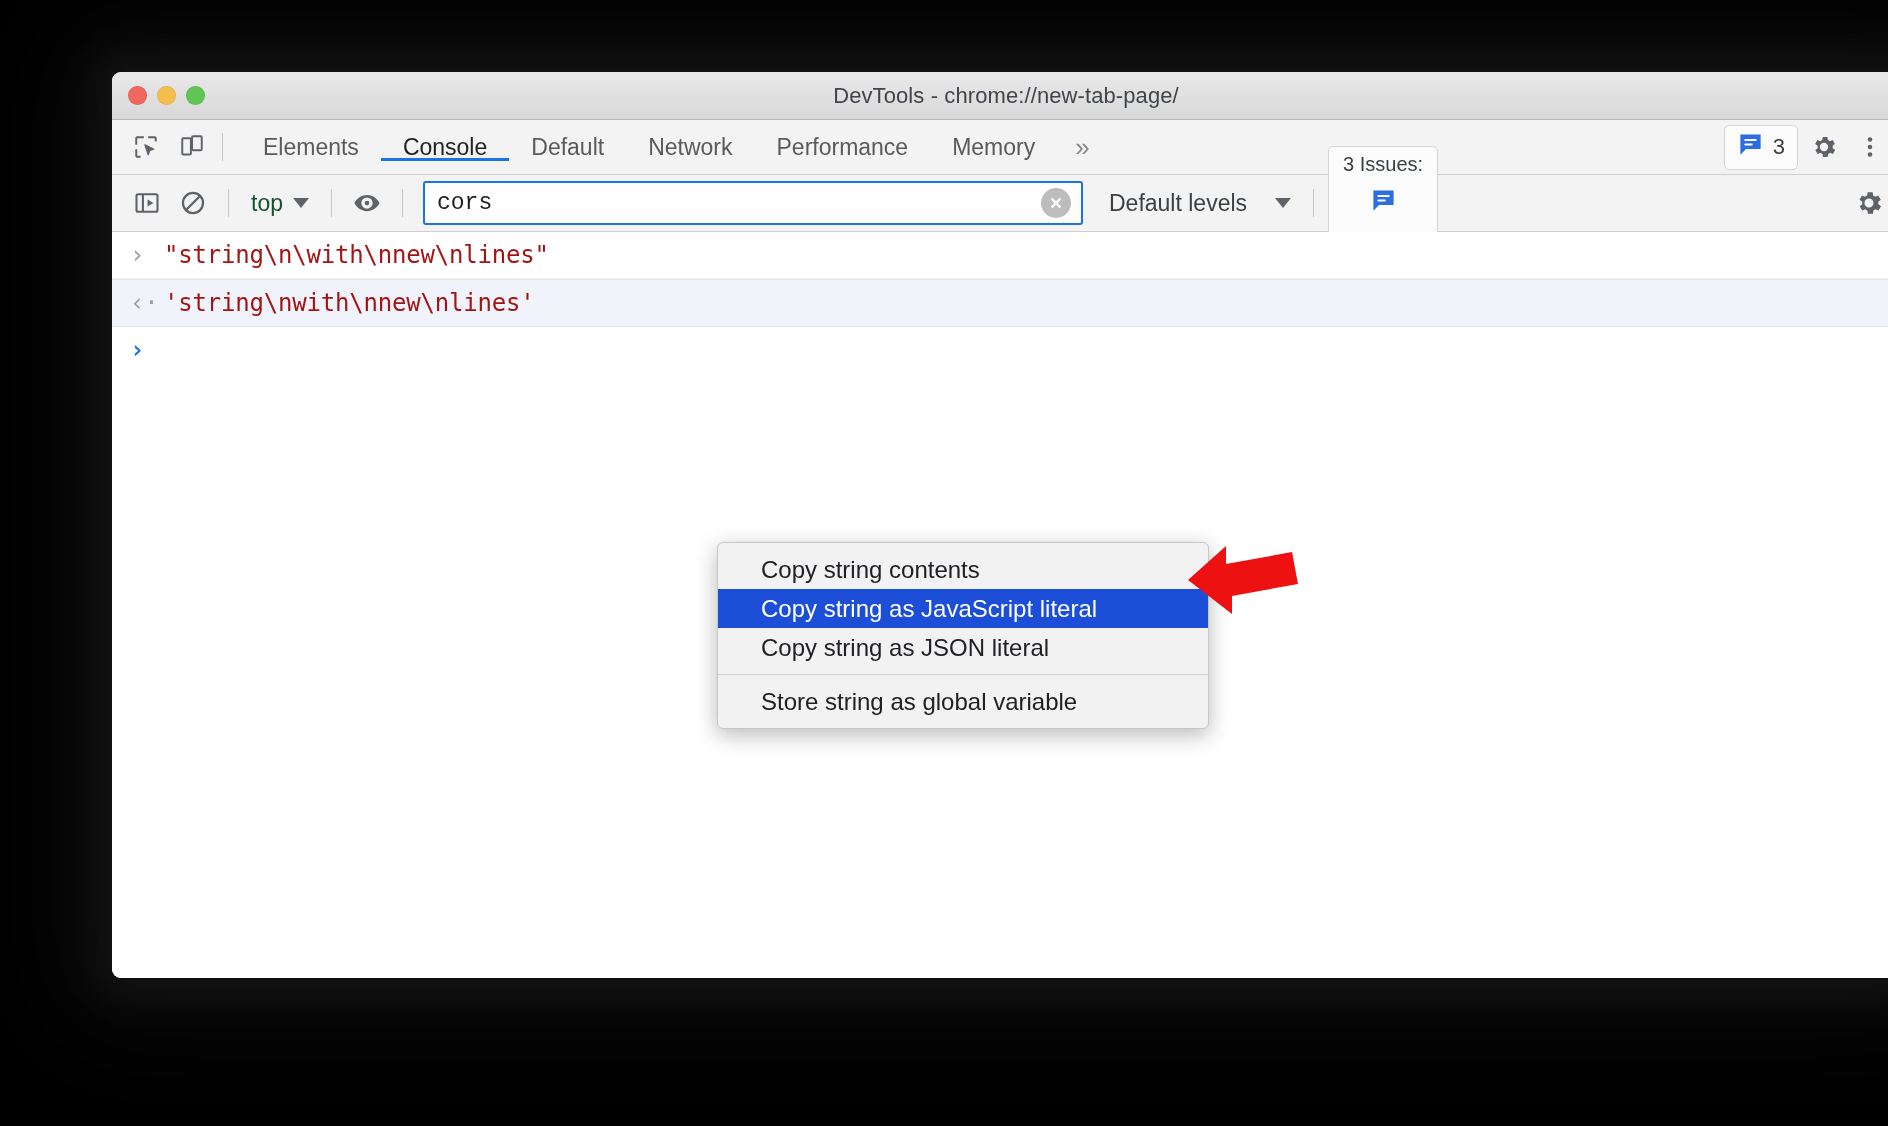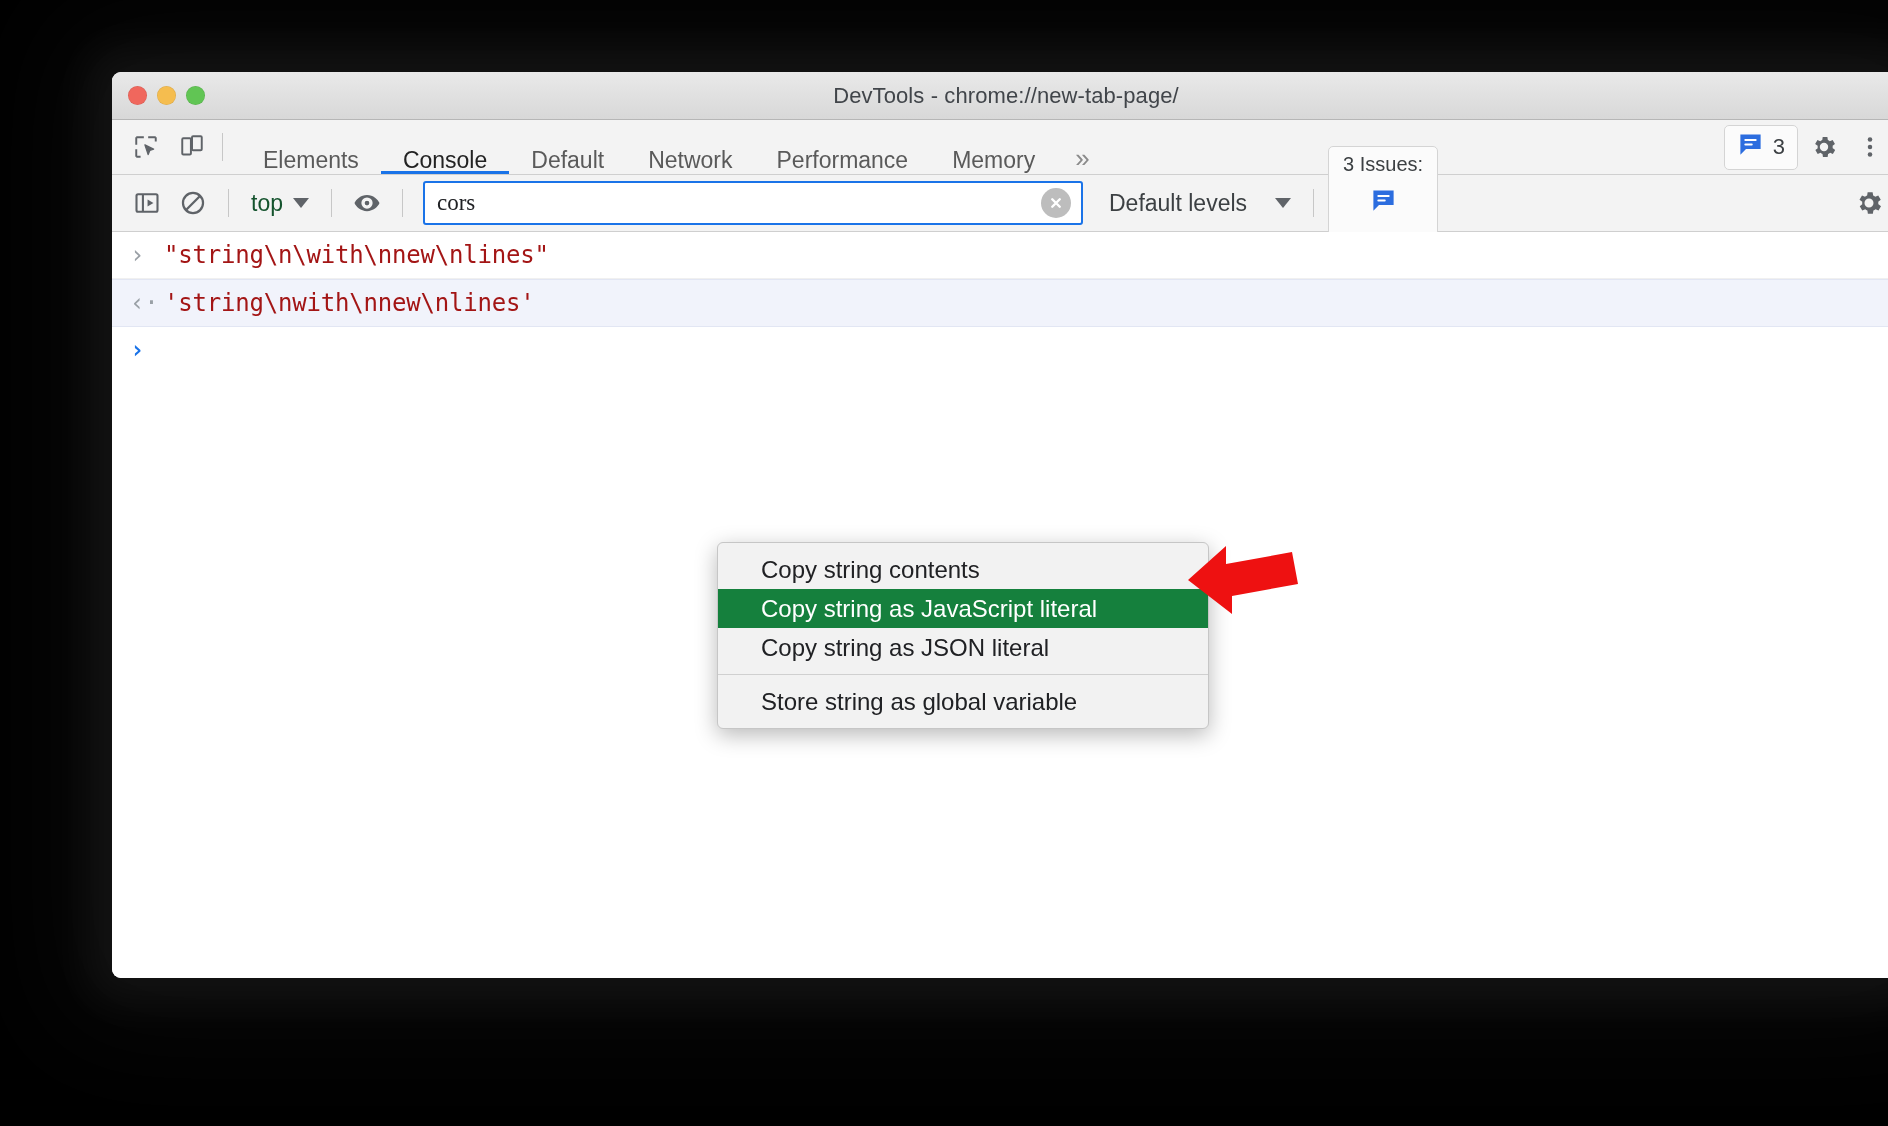--- a/index.html
+++ b/index.html
@@ -103,21 +103,21 @@
   }
   .vdiv {
     width: 1px;
     align-self: center;
     height: 28px;
     background: #c7c7c7;
     margin: 0 10px;
   }
   .tabs {
     display: flex;
-    align-items: flex-end;
+    align-items: center;
     margin-left: 8px;
   }
   .tab {
     padding: 0 22px;
     display: flex;
     align-items: center;
     font-size: 23px;
     color: #5a5a5a;
     position: relative;
     cursor: default;
@@ -192,21 +192,21 @@
     height: 44px;
     margin: 0 14px 0 6px;
   }
   .filter-input {
     width: 100%;
     height: 100%;
     box-sizing: border-box;
     border: 2px solid #1a73e8;
     border-radius: 3px;
     background: #fff;
-    font-family: Liberation Serif, serif;
+    font-family: Liberation Mono, monospace;
     font-size: 23px;
     color: #202124;
     padding: 0 50px 0 12px;
     outline: none;
   }
   .clear-x {
     position: absolute;
     right: 12px;
     top: 50%;
     transform: translateY(-50%);
@@ -299,21 +299,21 @@
   }
   .ctxitem {
     height: 39px;
     display: flex;
     align-items: center;
     padding: 0 16px 0 43px;
     white-space: nowrap;
     cursor: default;
   }
   .ctxitem.selected {
-    background: #15803d;
+    background: #1d4ed8;
     color: #ffffff;
     text-align: right;
   }
   .ctxsep {
     height: 1px;
     background: #d0d0d0;
     margin: 7px 0;
   }
 
   

